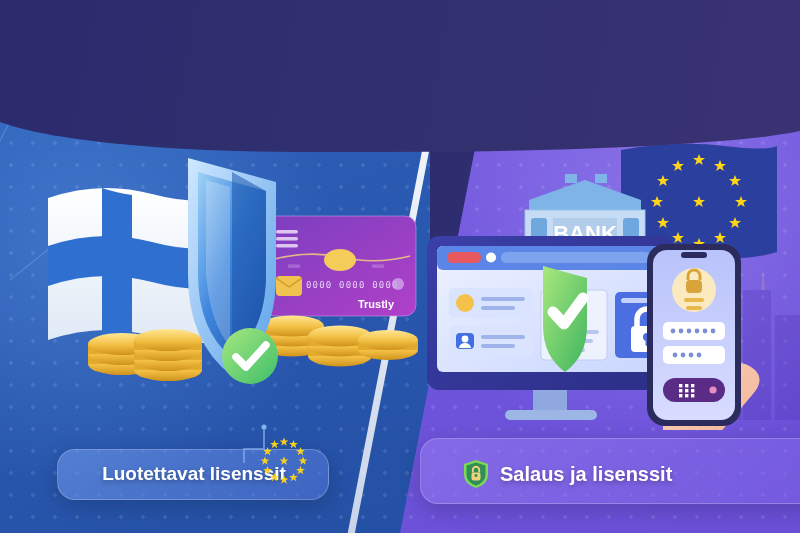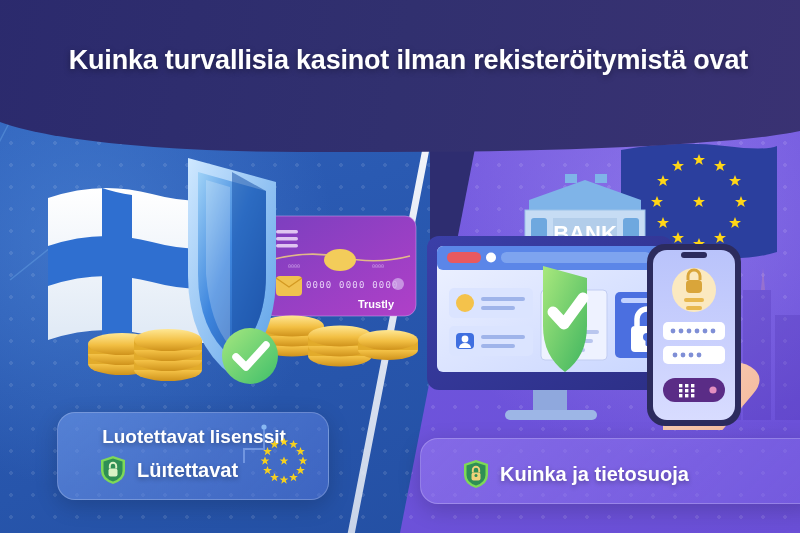--- a/index.html
+++ b/index.html
@@ -410,21 +410,20 @@
           <rect x="254" y="254" width="3.4" height="3.4"></rect>
             <rect x="260" y="254" width="3.4" height="3.4"></rect>
             <rect x="266" y="254" width="3.4" height="3.4"></rect>
         </g>
         <circle cx="288" cy="250" r="3.6" fill="#e48fc0"></circle>
       </g>
     </g>
   </svg>
 
   <div id="header"></div>
-  <div id="title">Kuinka turvallisia kasinot ilman rekisteröitymistä ovat</div>
 
   <div id="pill-left" class="pill">
     <svg id="eu-small" viewBox="0 0 72 72">
       <g stroke="#7fa3e8" stroke-width="2" fill="none" opacity=".8">
         <path d="M2 44 L2 30 L22 30 L22 10"></path>
           <circle cx="22" cy="8" r="2.6" fill="#9fd0ff" stroke="none"></circle>
       </g>
       <g fill="#ffd617" transform="translate(42,42)">
         <g id="eus2">
             <polygon points="0,-4.4 1.2,-1.4 4.4,-1.4 1.8,0.6 2.8,3.7 0,1.8 -2.8,3.7 -1.8,0.6 -4.4,-1.4 -1.2,-1.4"></polygon>
@@ -437,37 +436,28 @@
           <use href="#eus2" x="9.5" y="16.5"></use>
         <use href="#eus2" y="19"></use>
           <use href="#eus2" x="-9.5" y="16.5"></use>
           <use href="#eus2" x="-16.5" y="9.5"></use>
         <use href="#eus2" x="-19" y="0"></use>
           <use href="#eus2" x="-16.5" y="-9.5"></use>
           <use href="#eus2" x="-9.5" y="-16.5"></use>
       </g>
     </svg>
     <div class="pill-title">Luotettavat lisenssit</div>
-    <div class="pill-sub">
-      <svg class="shield-lock" viewBox="0 0 26 30">
-        <path d="M13 1 L25 5 L25 16 Q25 25 13 29 Q1 25 1 16 L1 5 Z" fill="#7ed957"></path>
-        <path d="M13 3.5 L22.5 6.6 L22.5 16 Q22.5 23.3 13 26.6 Q3.5 23.3 3.5 16 L3.5 6.6 Z" fill="#2f8f55"></path>
-        <rect x="8.5" y="13.5" width="9" height="8" rx="2" fill="#d9f2c5"></rect>
-        <path d="M9.8 13.5 v-2.6 a3.2 3.2 0 0 1 6.4 0 v2.6" fill="none" stroke="#d9f2c5" stroke-width="1.9"></path>
-      </svg>
-      <span class="pill-sub-text">Lüıtettavat</span>
-    </div>
   </div>
 
   <div id="pill-right" class="pill">
     <div class="pill-sub">
       <svg class="shield-lock" viewBox="0 0 26 30">
         <path d="M13 1 L25 5 L25 16 Q25 25 13 29 Q1 25 1 16 L1 5 Z" fill="#7ed957"></path>
         <path d="M13 3.5 L22.5 6.6 L22.5 16 Q22.5 23.3 13 26.6 Q3.5 23.3 3.5 16 L3.5 6.6 Z" fill="#2f8f55"></path>
         <rect x="8.5" y="13.5" width="9" height="8" rx="2" fill="#f0d27a"></rect>
         <path d="M9.8 13.5 v-2.6 a3.2 3.2 0 0 1 6.4 0 v2.6" fill="none" stroke="#f0d27a" stroke-width="1.9"></path>
         <circle cx="13" cy="16.6" r="1.5" fill="#2f8f55"></circle>
       </svg>
-      <span class="pill-sub-text">Kuinka ja tietosuoja</span>
+      <span class="pill-sub-text">Salaus ja lisenssit</span>
     </div>
   </div>
 
 </div>
 
 </body></html>

